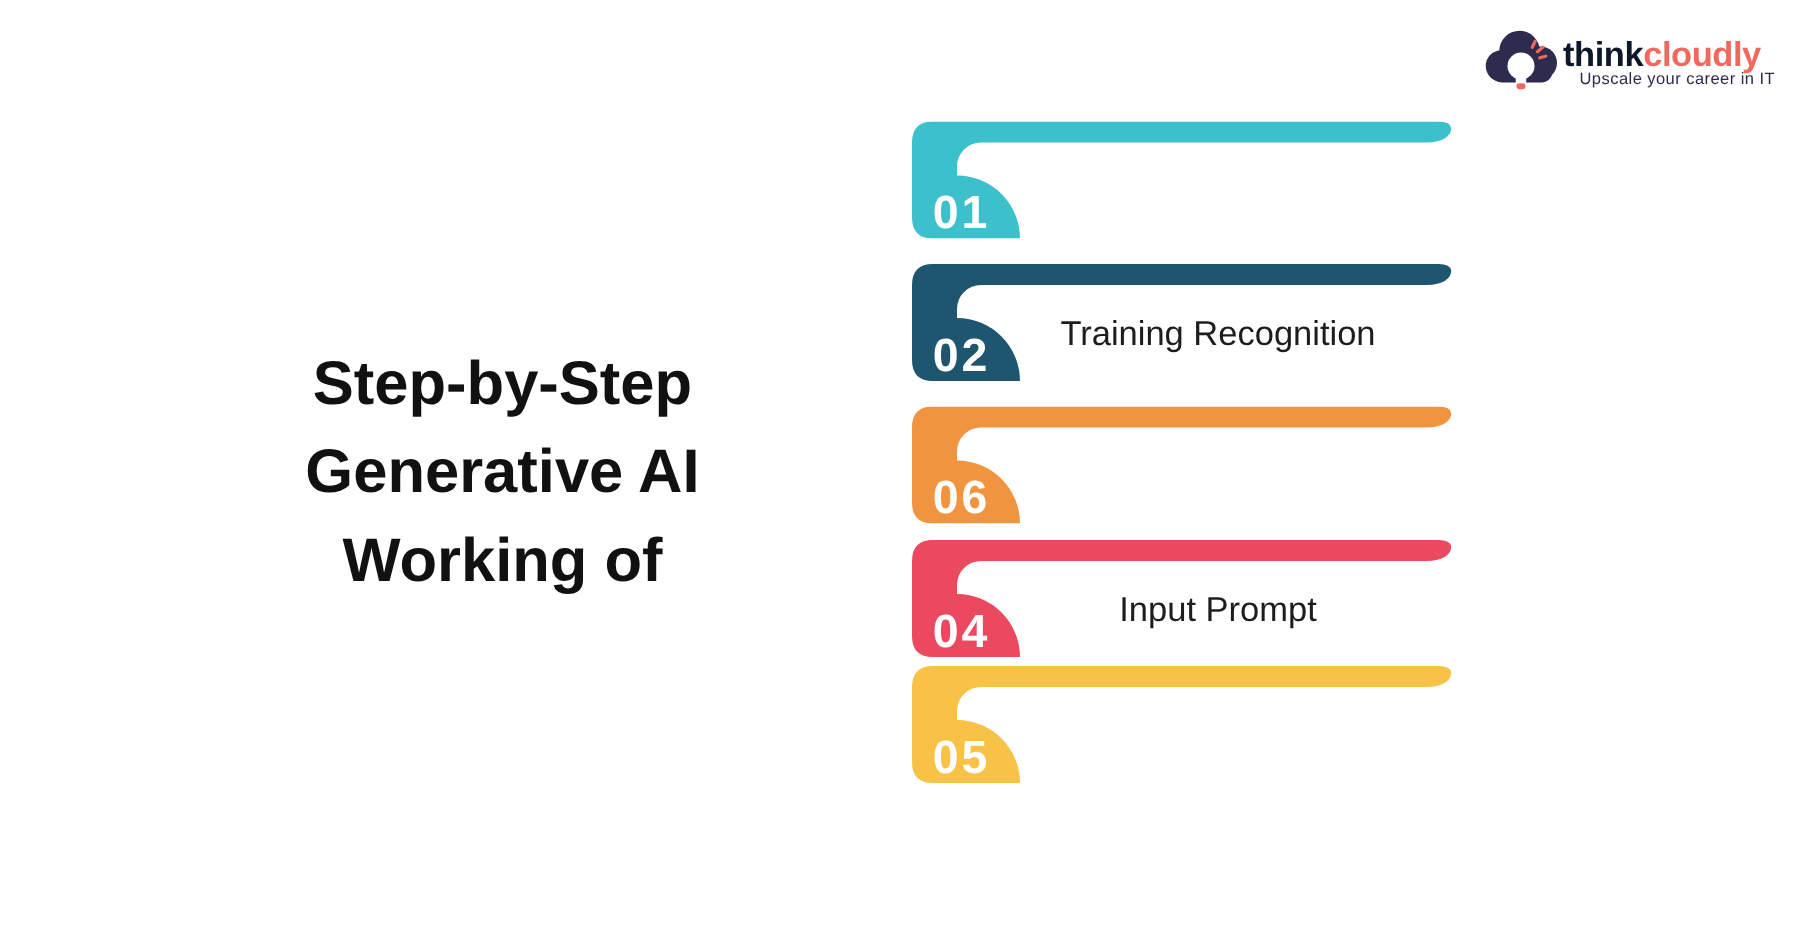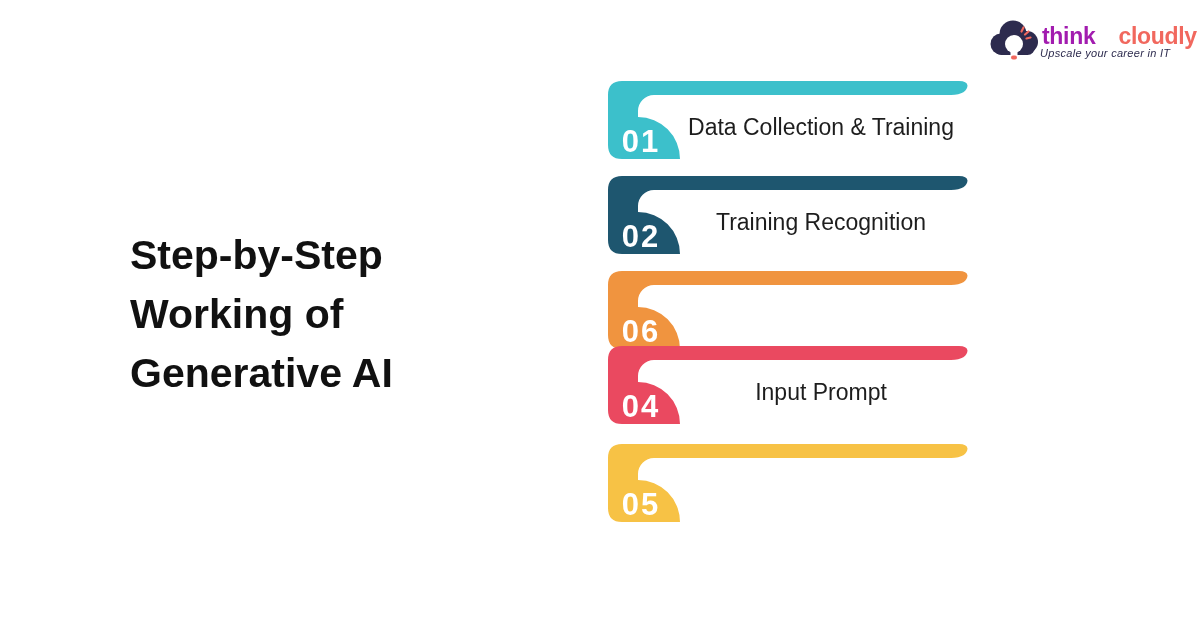--- a/index.html
+++ b/index.html
@@ -11,34 +11,34 @@
     overflow: hidden;
     font-family: "Liberation Sans", sans-serif;
   }
 
   
   .title {
     position: absolute;
     left: 130px;
     top: 226px;
     width: 410px;
+    text-align: center;
     color: #111111;
     font-weight: bold;
     font-size: 41px;
     line-height: 59px;
     letter-spacing: 0px;
   }
 
   
   .step-item {
     position: absolute;
     left: 608px;
     width: 360px;
     height: 78px;
-    padding-left: 18px;
   }
   .step-item svg { position: absolute; left: 0; top: 0; display: block; }
   .step-number {
     position: absolute;
     left: 0;
     bottom: 2px;
     width: 66px;
     text-align: center;
     color: #ffffff;
     font-weight: bold;
@@ -66,68 +66,66 @@
   .logo-icon { position: absolute; left: 0; top: 1px; }
   .logo-text {
     position: absolute;
     left: 54px;
     top: 9px;
     font-size: 23px;
     font-weight: bold;
     letter-spacing: -0.3px;
     white-space: nowrap;
   }
-  .logo-think { color: #a21caf; }
-  .logo-cloudly { color: #f1685e; margin-left: 23px; }
+  .logo-think { color: #0f172a; }
+  .logo-cloudly { color: #f1685e; }
   .logo-tagline {
     position: absolute;
-    left: 52px;
+    left: 65px;
     top: 33px;
     font-size: 11px;
-    font-style: italic;
     color: #2d2b4e;
     letter-spacing: 0.3px;
     white-space: nowrap;
   }
 </style>
 </head>
 <body>
 
 <div class="canvas">
 
   <div class="title">
     <div>Step-by-Step</div>
+    <div>Generative AI</div>
     <div>Working of</div>
-    <div>Generative AI</div>
   </div>
 
   <div class="step-item" style="top:81px">
     <svg width="360" height="78" viewBox="0 0 360 78">
       <path d="M 14,0 H 351 Q 359,0 359.5,4.5 C 359.5,9.5 354,14 343,14 H 46 A 16 16 0 0 0 30,30 L 30,36 A 42 42 0 0 1 72,78 L 14,78 Q 0,78 0,64 L 0,14 Q 0,0 14,0 Z" fill="#3CC0CB"></path>
     </svg>
     <div class="step-number">01</div>
-    <div class="step-label">Data Collection &amp; Training</div>
   </div>
 
   <div class="step-item" style="top:176px">
     <svg width="360" height="78" viewBox="0 0 360 78">
       <path d="M 14,0 H 351 Q 359,0 359.5,4.5 C 359.5,9.5 354,14 343,14 H 46 A 16 16 0 0 0 30,30 L 30,36 A 42 42 0 0 1 72,78 L 14,78 Q 0,78 0,64 L 0,14 Q 0,0 14,0 Z" fill="#1E566F"></path>
     </svg>
     <div class="step-number">02</div>
     <div class="step-label">Training Recognition</div>
   </div>
 
   <div class="step-item" style="top:271px">
     <svg width="360" height="78" viewBox="0 0 360 78">
       <path d="M 14,0 H 351 Q 359,0 359.5,4.5 C 359.5,9.5 354,14 343,14 H 46 A 16 16 0 0 0 30,30 L 30,36 A 42 42 0 0 1 72,78 L 14,78 Q 0,78 0,64 L 0,14 Q 0,0 14,0 Z" fill="#F0943F"></path>
     </svg>
     <div class="step-number">06</div>
   </div>
 
-  <div class="step-item" style="top:346px">
+  <div class="step-item" style="top:360px">
     <svg width="360" height="78" viewBox="0 0 360 78">
       <path d="M 14,0 H 351 Q 359,0 359.5,4.5 C 359.5,9.5 354,14 343,14 H 46 A 16 16 0 0 0 30,30 L 30,36 A 42 42 0 0 1 72,78 L 14,78 Q 0,78 0,64 L 0,14 Q 0,0 14,0 Z" fill="#EA4960"></path>
     </svg>
     <div class="step-number">04</div>
     <div class="step-label">Input Prompt</div>
   </div>
 
   <div class="step-item" style="top:444px">
     <svg width="360" height="78" viewBox="0 0 360 78">
       <path d="M 14,0 H 351 Q 359,0 359.5,4.5 C 359.5,9.5 354,14 343,14 H 46 A 16 16 0 0 0 30,30 L 30,36 A 42 42 0 0 1 72,78 L 14,78 Q 0,78 0,64 L 0,14 Q 0,0 14,0 Z" fill="#F7C245"></path>

